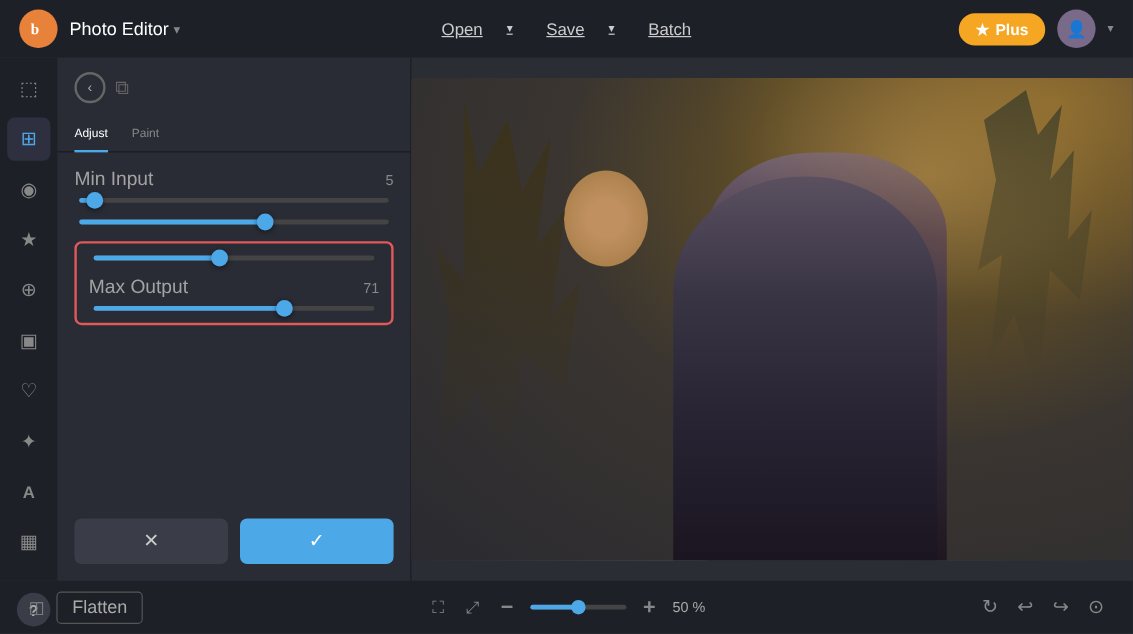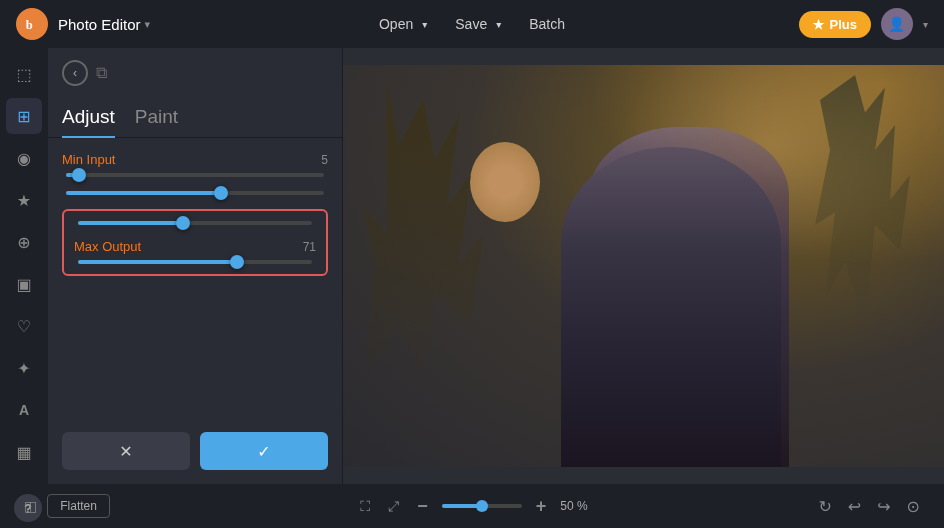--- a/index.html
+++ b/index.html
@@ -53,21 +53,22 @@
       transform: translateX(-50%);
     }
     .topbar-nav-item {
       color: #ccc;
       font-size: 14px;
       padding: 6px 12px;
       border-radius: 4px;
       cursor: pointer;
       display: flex;
       align-items: center;
-      gap: 9px;
+      gap: 20px;
+      text-decoration: underline;
     }
     .topbar-right {
       display: flex;
       align-items: center;
       gap: 10px;
       margin-left: auto;
     }
     .plus-btn {
       background: #f5a623;
       color: #fff;
@@ -165,21 +166,21 @@
     }
 
     
     .panel-tabs {
       display: flex;
       border-bottom: 1px solid #1a1c24;
       padding: 0 14px;
       gap: 20px;
     }
     .panel-tab {
-      font-size: 19px;
+      font-size: 10px;
       padding: 8px 0;
       cursor: pointer;
       color: #888;
       border-bottom: 2px solid transparent;
       margin-bottom: -1px;
     }
     .panel-tab.active {
       color: #fff;
       border-bottom-color: #4da8e8;
     }
@@ -193,22 +194,22 @@
     .slider-group {
       margin-bottom: 14px;
     }
     .slider-label-row {
       display: flex;
       justify-content: space-between;
       align-items: center;
       margin-bottom: 6px;
     }
     .slider-label {
-      color: #f97316;
-      font-size: 13px;
+      color: #a3a3a3;
+      font-size: 16px;
     }
     .slider-value {
       color: #888;
       font-size: 12px;
     }
     .slider-track {
       position: relative;
       height: 4px;
       background: #444;
       border-radius: 2px;
@@ -333,21 +334,21 @@
       position: absolute;
       right: 20px;
       display: flex;
       align-items: center;
       gap: 8px;
     }
     .flatten-btn {
       background: transparent;
       border: 1px solid #555;
       color: #aaa;
-      font-size: 12px;
+      font-size: 15px;
       padding: 4px 12px;
       border-radius: 4px;
       cursor: pointer;
     }
     .zoom-slider {
       width: 80px;
       height: 4px;
       background: #444;
       border-radius: 2px;
       position: relative;

